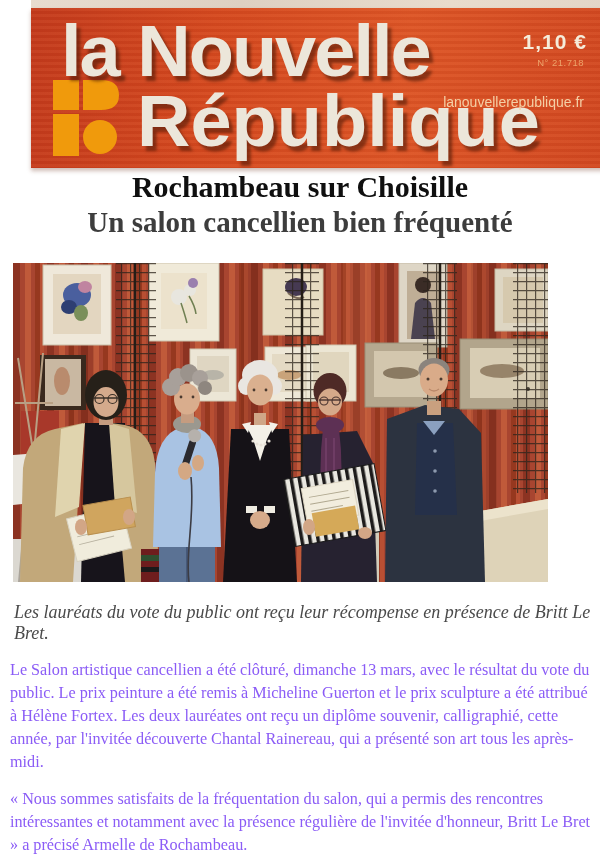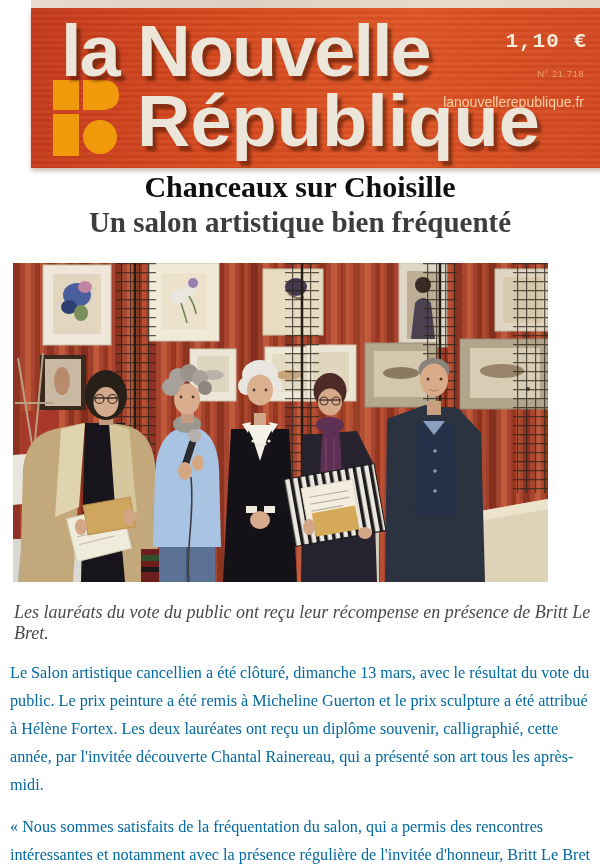--- a/index.html
+++ b/index.html
@@ -14,34 +14,34 @@
       background:linear-gradient(96deg,#c33a1c 0%,#d5491f 30%,#dd5526 62%,#d04620 100%);
       box-shadow:0 3px 4px rgba(120,70,50,.35);}
   .banner:after{content:"";position:absolute;inset:0;
       background:repeating-linear-gradient(180deg,rgba(255,200,160,.05) 0 3px,rgba(100,20,5,.05) 3px 6px);}
   .mast-line1,.mast-line2{position:absolute;font-family:"Liberation Sans",sans-serif;
       font-weight:bold;color:#ece6da;line-height:1;letter-spacing:-2px;z-index:2;
       text-shadow:4px 5px 3px rgba(70,22,6,.55);transform:scaleY(.97);}
   .mast-line1{left:30px;top:7px;font-size:74px;}
   .mast-line2{left:106px;top:77px;font-size:74px;letter-spacing:0;}
   .logo{position:absolute;left:22px;top:72px;z-index:2;}
-  .price{position:absolute;right:44px;top:22px;z-index:2;font-family:Liberation Mono, monospace;
+  .price{position:absolute;right:44px;top:22px;z-index:2;font-family:Liberation Sans, sans-serif;
       font-size:21px;font-weight:bold;color:#f5ecda;letter-spacing:1px;}
-  .issue{position:absolute;right:47px;top:60px;z-index:2;font-family:"Liberation Sans",sans-serif;
+  .issue{position:absolute;right:47px;top:49px;z-index:2;font-family:"Liberation Sans",sans-serif;
       font-size:9.5px;color:#eda36a;letter-spacing:.5px;}
   .website{position:absolute;right:47px;top:86px;z-index:2;font-family:Liberation Sans, sans-serif;
       font-size:14px;color:#f4cfa5;}
 
   
   .date{margin:3px 0 0 0;text-align:center;font-size:23px;font-weight:bold;color:#e30707;}
   .title{margin:13px 0 0 0;text-align:center;font-size:30px;font-weight:bold;color:#0f0f0f;}
   .subtitle{margin:2px 0 0 0;text-align:center;font-size:29px;font-weight:bold;color:#3d3d3d;}
   .photo{margin:24px 0 0 13px;width:535px;height:319px;}
   .caption{margin:20px 0 0 14px;font-style:italic;font-size:18px;color:#4a4a4a;}
-  .body-text{margin:15px 4px 0 10px;width:586px;font-size:16.2px;line-height:28px;color:#0369a1;}
+  .body-text{margin:15px 4px 0 10px;width:586px;font-size:16.2px;line-height:23px;color:#8b5cf6;}
   .body-text + .body-text{margin-top:14px;}
 </style>
 </head>
 <body>
 
 <div class="page">
 
   <header class="masthead">
     <div class="paper-strip"></div>
     <div class="banner">
@@ -54,22 +54,22 @@
       <div class="mast-line1">la Nouvelle</div>
       <div class="mast-line2">République</div>
       <div class="price">1,10 €</div>
       <div class="issue">N° 21.718</div>
       <div class="website">lanouvellerepublique.fr</div>
     </div>
   </header>
 
   <main>
     <h2 class="date">21 Mars 2016</h2>
-    <h1 class="title">Chanceaux sur Choisille</h1>
-    <h2 class="subtitle">Un salon artistique bien fréquenté</h2>
+    <h1 class="title">Rochambeau sur Choisille</h1>
+    <h2 class="subtitle">Un salon cancellien bien fréquenté</h2>
 
     <figure class="photo">
       <svg width="535" height="319" viewBox="0 0 535 319">
         <defs>
           <pattern id="curtain" width="34" height="319" patternUnits="userSpaceOnUse">
             <rect width="34" height="319" fill="#a84530"></rect>
             <rect x="0" width="7" height="319" fill="#8c3322"></rect>
             <rect x="12" width="6" height="319" fill="#c05a3a"></rect>
             <rect x="22" width="5" height="319" fill="#96381f"></rect>
             <rect x="27" width="4" height="319" fill="#b84f33"></rect>
@@ -288,15 +288,15 @@
           <ellipse cx="421" cy="117" rx="14" ry="16.5" fill="#d9ab89"></ellipse>
           <circle cx="415" cy="116" r="1.5" fill="#4a3a30"></circle>
           <circle cx="428" cy="116" r="1.5" fill="#4a3a30"></circle>
           <path d="M416 126 q5 4 10 0" stroke="#b9886a" stroke-width="1.3" fill="none"></path>
         </g>
       </svg>
     </figure>
 
     <p class="caption">Les lauréats du vote du public ont reçu leur récompense en présence de Britt Le Bret.</p>
     <p class="body-text">Le Salon artistique cancellien a été clôturé, dimanche 13 mars, avec le résultat du vote du public. Le prix peinture a été remis à Micheline Guerton et le prix sculpture a été attribué à Hélène Fortex. Les deux lauréates ont reçu un diplôme souvenir, calligraphié, cette année, par l'invitée découverte Chantal Rainereau, qui a présenté son art tous les après-midi.</p>
-    <p class="body-text">« Nous sommes satisfaits de la fréquentation du salon, qui a permis des rencontres intéressantes et notamment avec la présence régulière de l'invitée d'honneur, Britt Le Bret » a précisé Armelle de Chanceaux.</p>
+    <p class="body-text">« Nous sommes satisfaits de la fréquentation du salon, qui a permis des rencontres intéressantes et notamment avec la présence régulière de l'invitée d'honneur, Britt Le Bret » a précisé Armelle de Rochambeau.</p>
   </main>
 </div>
 
 </body></html>

